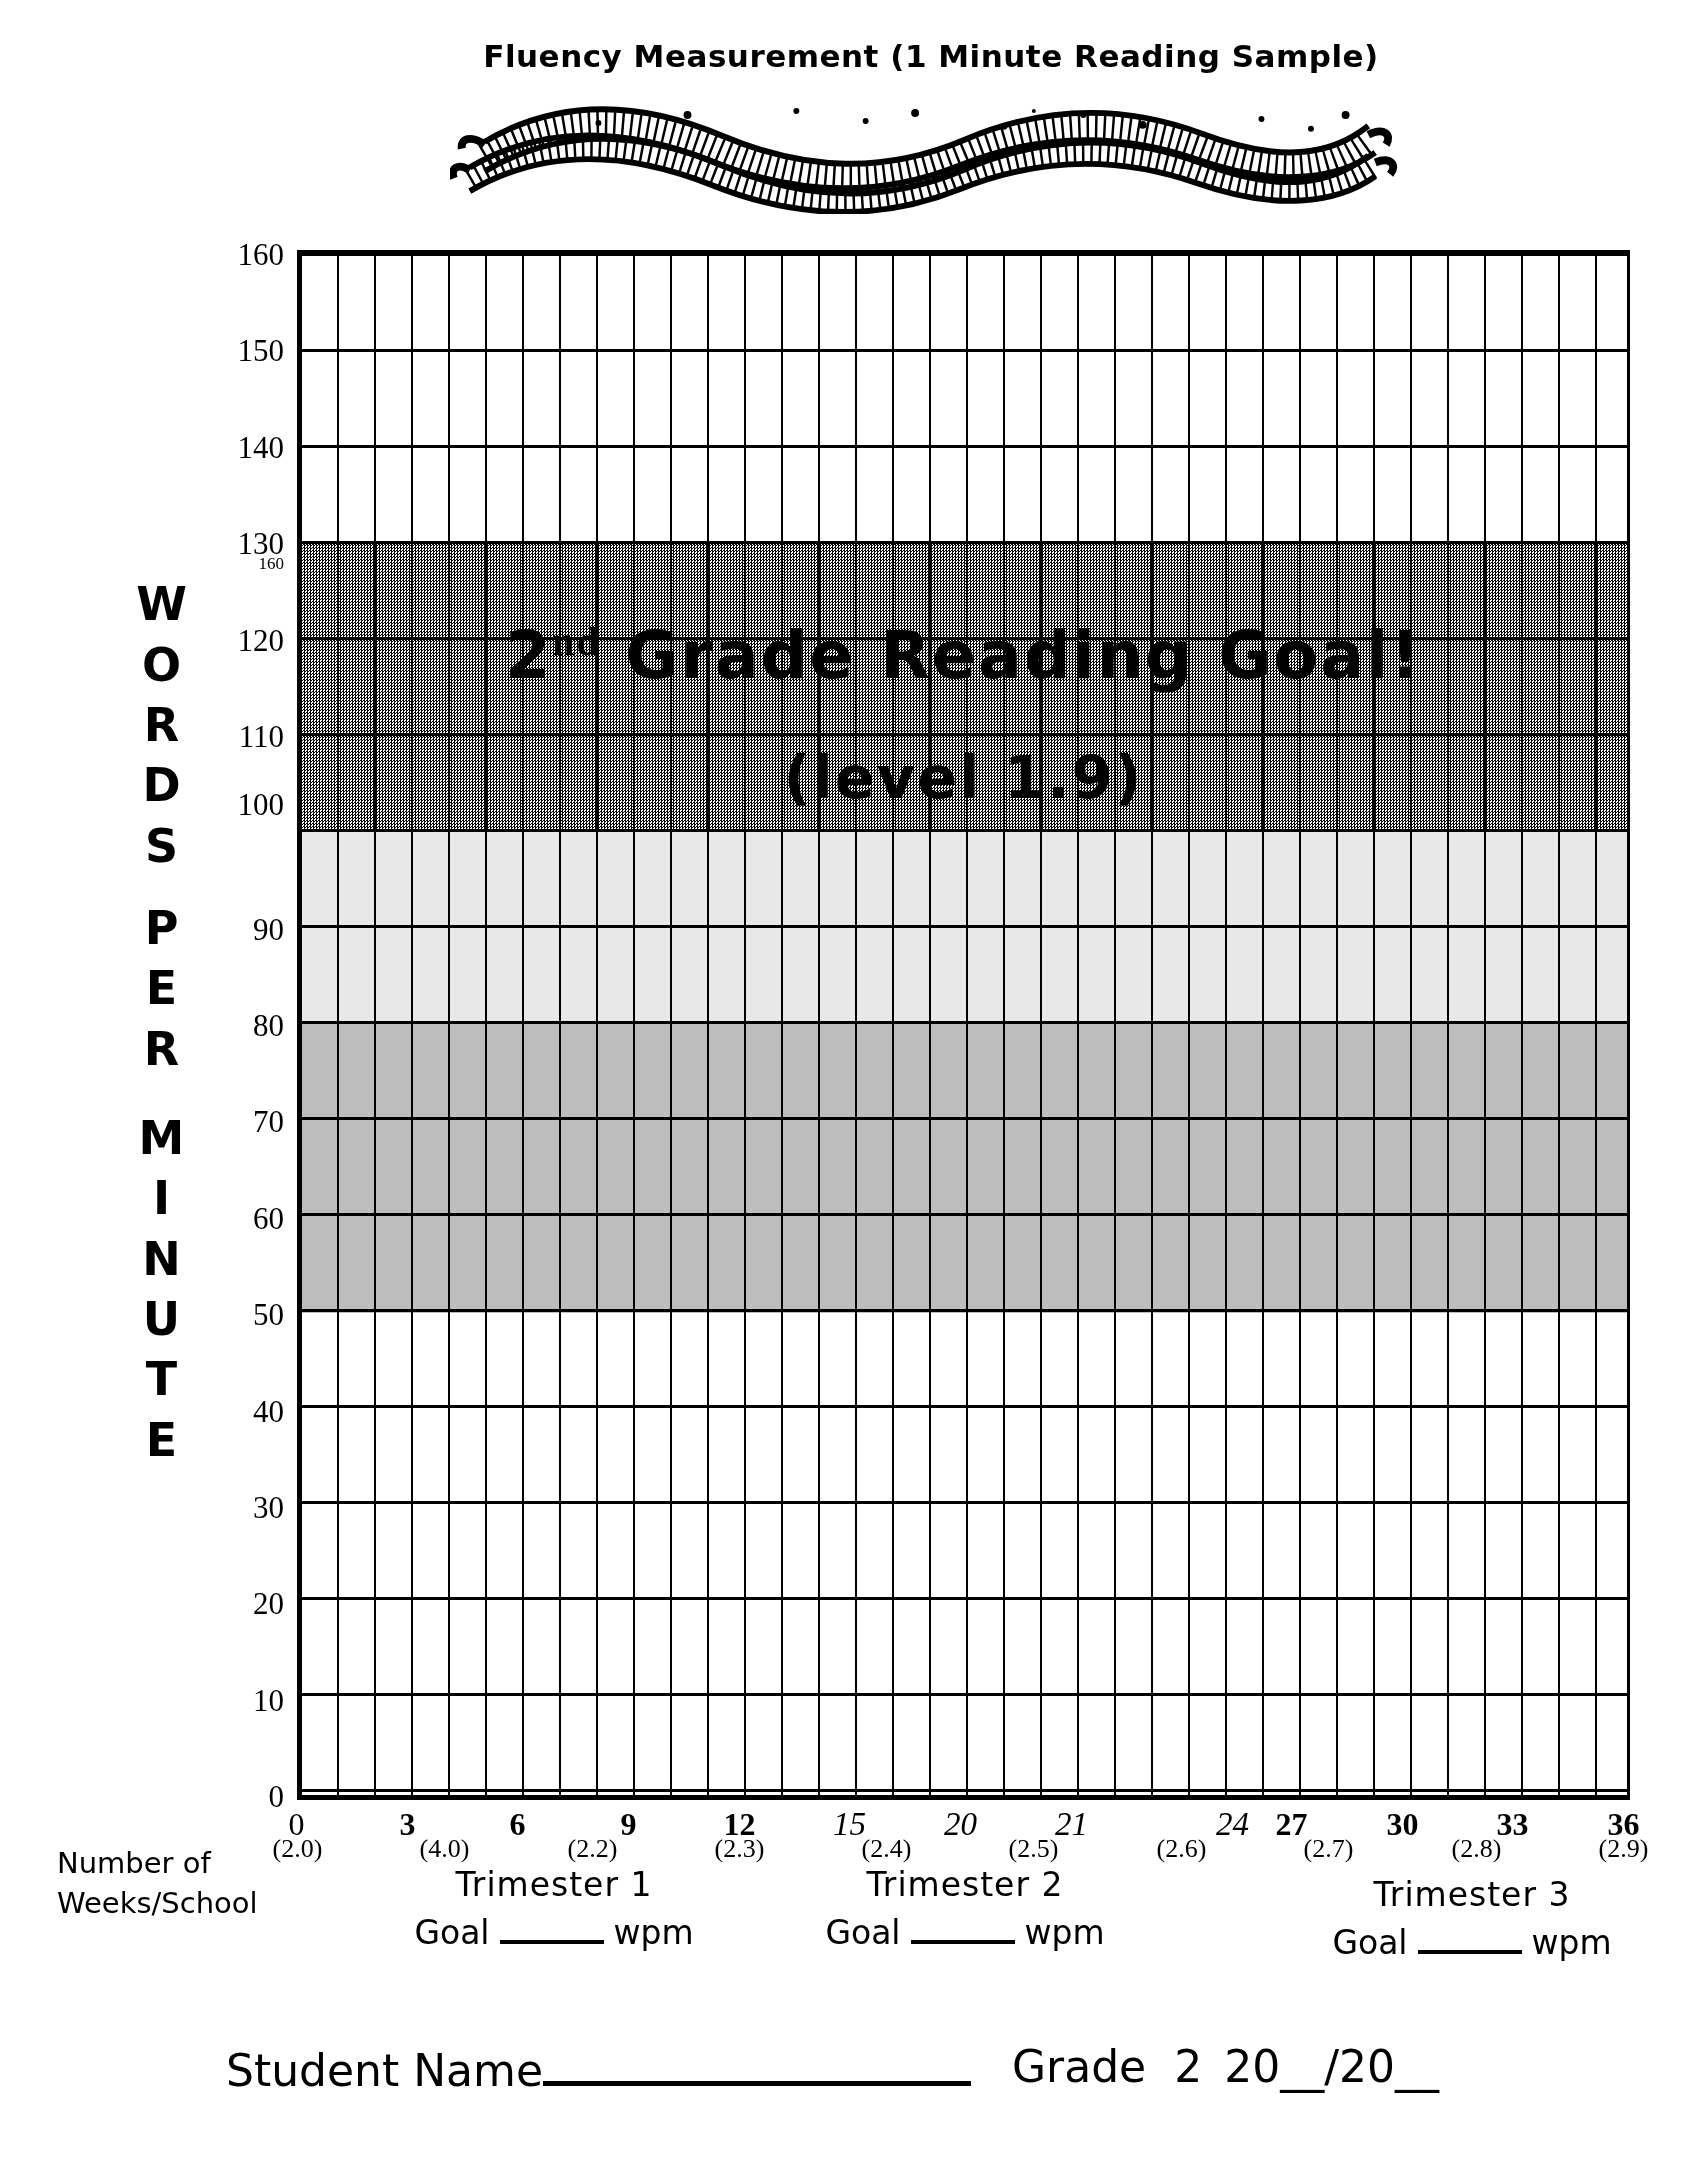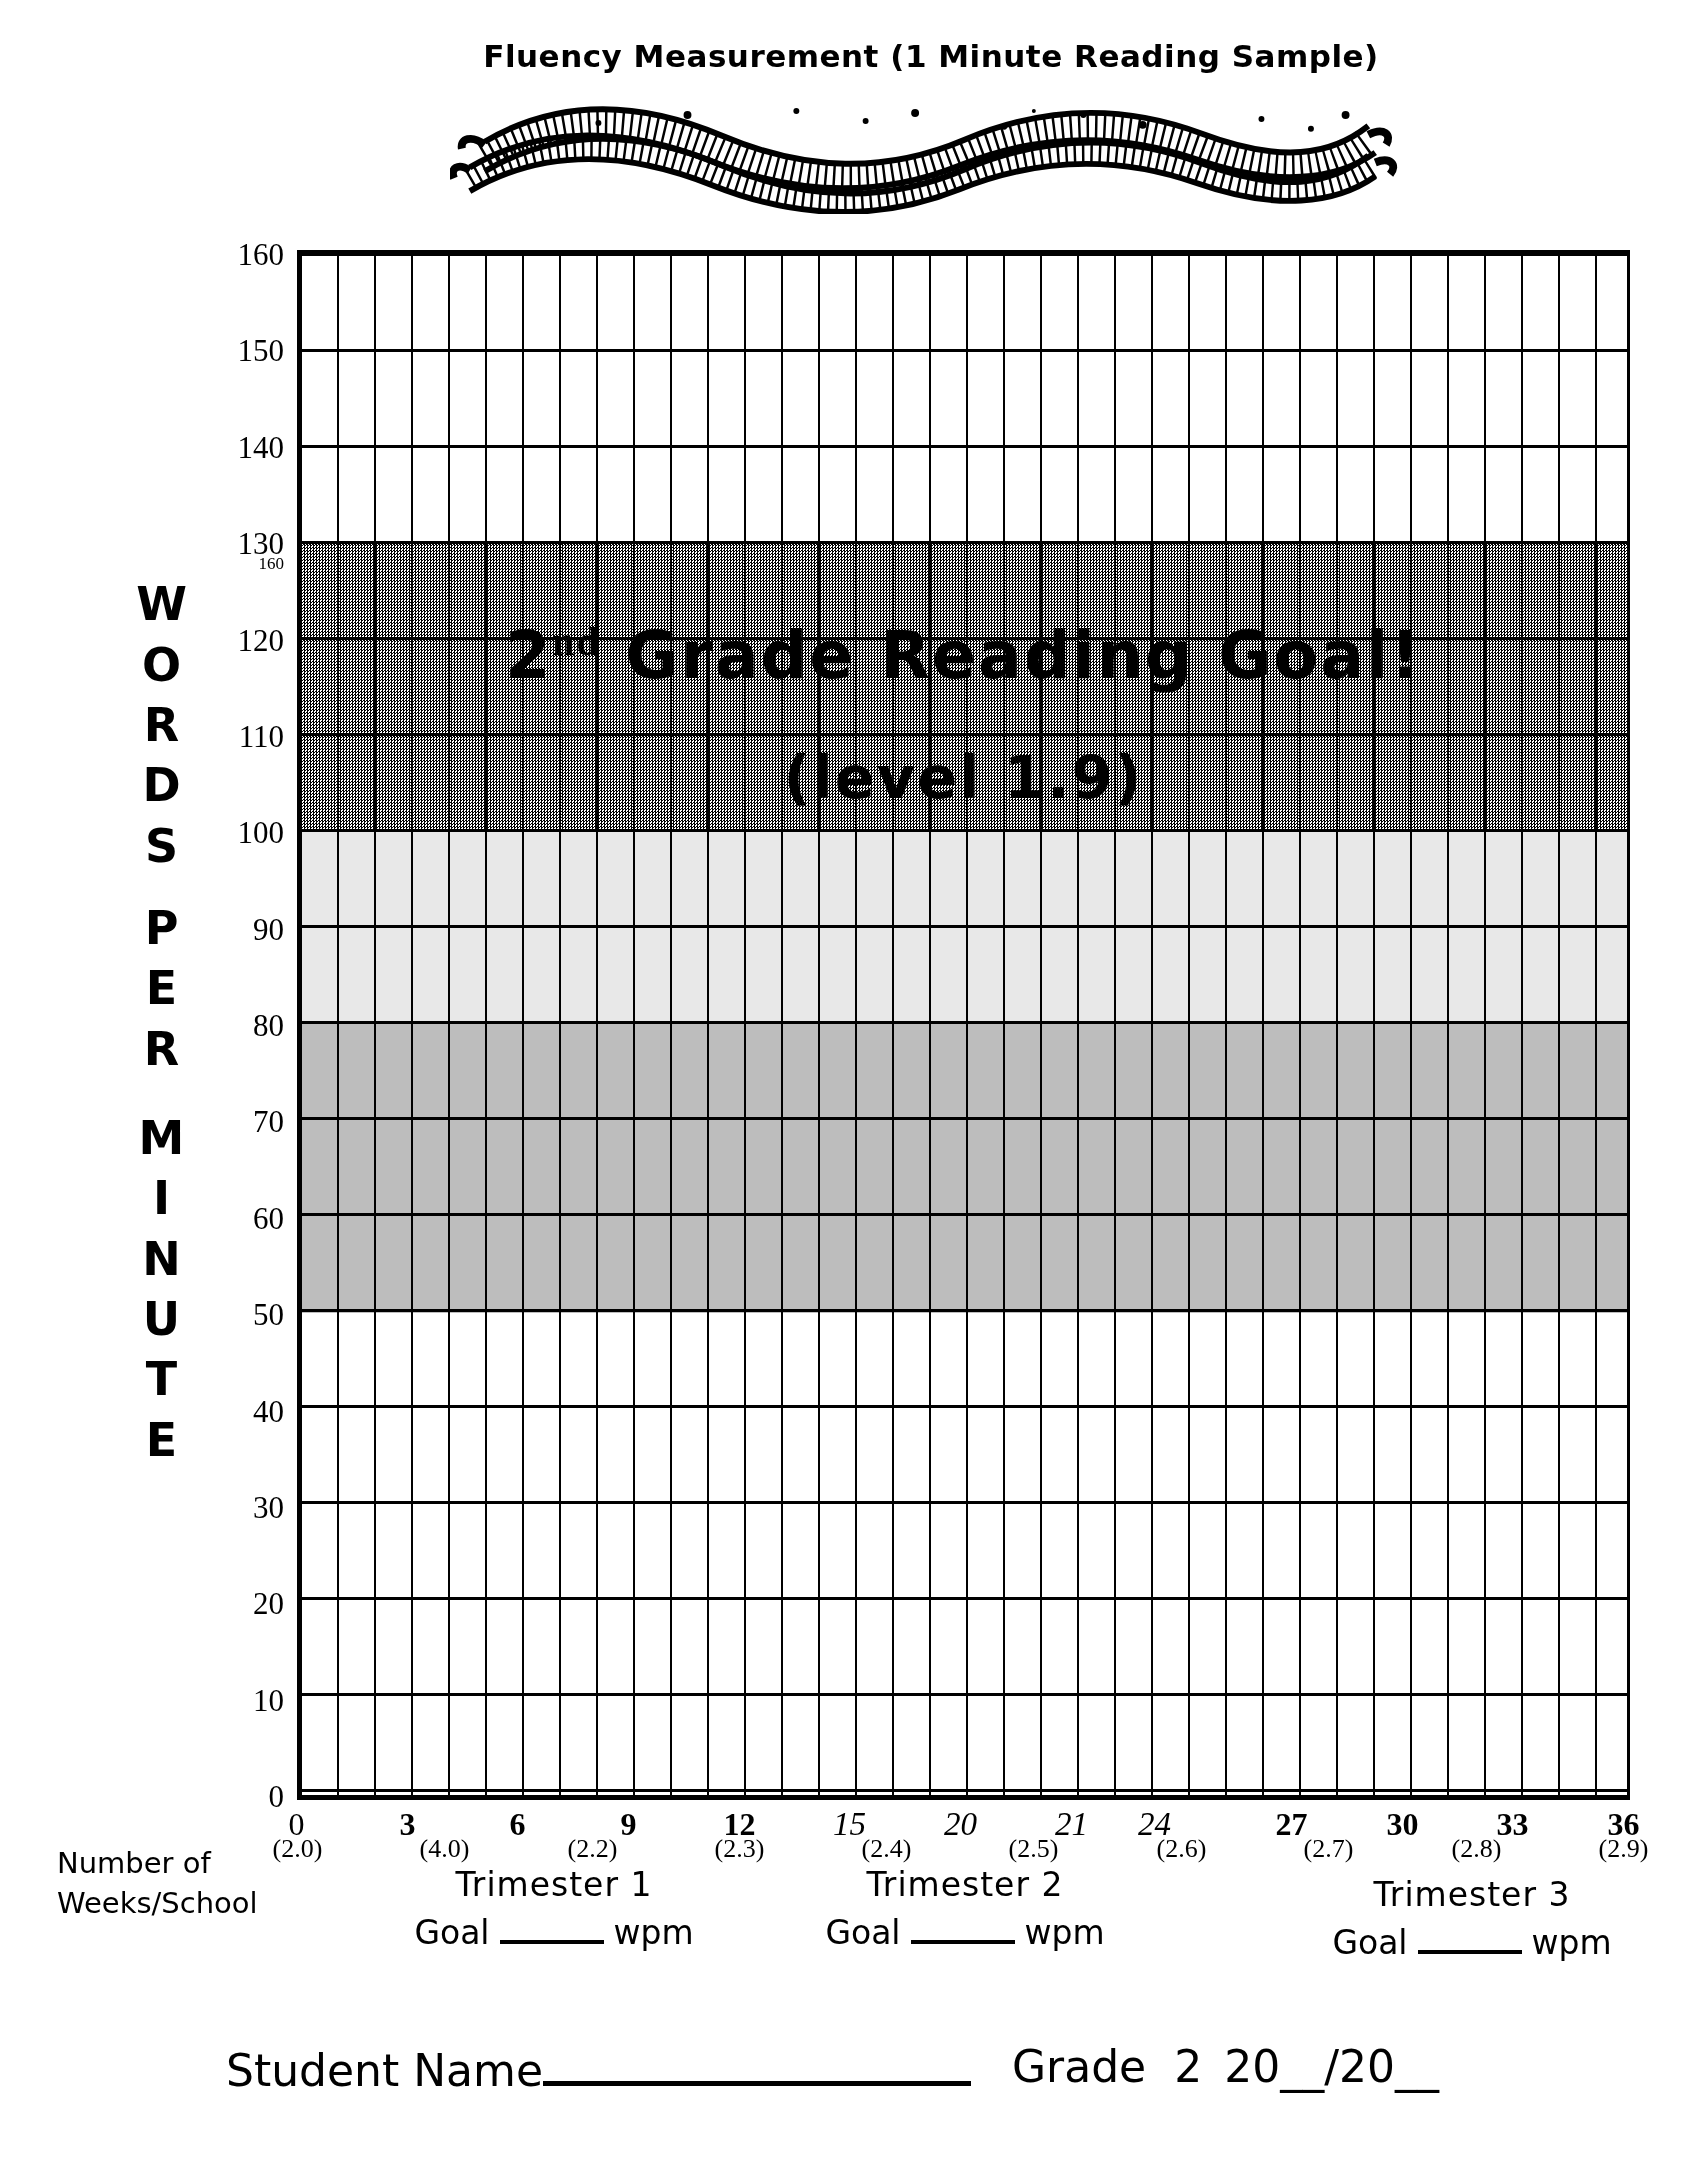--- a/index.html
+++ b/index.html
@@ -119,41 +119,41 @@
   <div class="abs vletter" style="top:1354px">T</div>
   <div class="abs vletter" style="top:1415px">E</div>
 
   <div class="abs ylab" style="top:234px">160</div>
   <div class="abs ylab" style="top:330px">150</div>
   <div class="abs ylab" style="top:427px">140</div>
   <div class="abs ylab" style="top:523px">130</div>
   <div class="abs ylab-mini" style="top:554px">160</div>
   <div class="abs ylab" style="top:620px">120</div>
   <div class="abs ylab" style="top:716px">110</div>
-  <div class="abs ylab" style="top:812px">100</div>
+  <div class="abs ylab" style="top:784px">100</div>
   <div class="abs ylab" style="top:909px">90</div>
   <div class="abs ylab" style="top:1005px">80</div>
   <div class="abs ylab" style="top:1101px">70</div>
   <div class="abs ylab" style="top:1198px">60</div>
   <div class="abs ylab" style="top:1294px">50</div>
   <div class="abs ylab" style="top:1391px">40</div>
   <div class="abs ylab" style="top:1487px">30</div>
   <div class="abs ylab" style="top:1583px">20</div>
   <div class="abs ylab" style="top:1680px">10</div>
   <div class="abs ylab" style="top:1776px">0</div>
 
   <div class="abs xlab" style="left:252px">0</div>
   <div class="abs xlab bold" style="left:363px">3</div>
   <div class="abs xlab bold" style="left:473px">6</div>
   <div class="abs xlab bold" style="left:584px">9</div>
   <div class="abs xlab bold" style="left:695px">12</div>
   <div class="abs xlab italic" style="left:805px">15</div>
   <div class="abs xlab italic" style="left:916px">20</div>
   <div class="abs xlab italic" style="left:1027px">21</div>
-  <div class="abs xlab italic" style="left:1110px">24</div>
+  <div class="abs xlab italic" style="left:1188px">24</div>
   <div class="abs xlab bold" style="left:1247px">27</div>
   <div class="abs xlab bold" style="left:1358px">30</div>
   <div class="abs xlab bold" style="left:1468px">33</div>
   <div class="abs xlab bold" style="left:1579px">36</div>
 
   <div class="abs lvl" style="left:248px">(2.0)</div>
   <div class="abs lvl" style="left:395px">(4.0)</div>
   <div class="abs lvl" style="left:543px">(2.2)</div>
   <div class="abs lvl" style="left:690px">(2.3)</div>
   <div class="abs lvl" style="left:837px">(2.4)</div>

